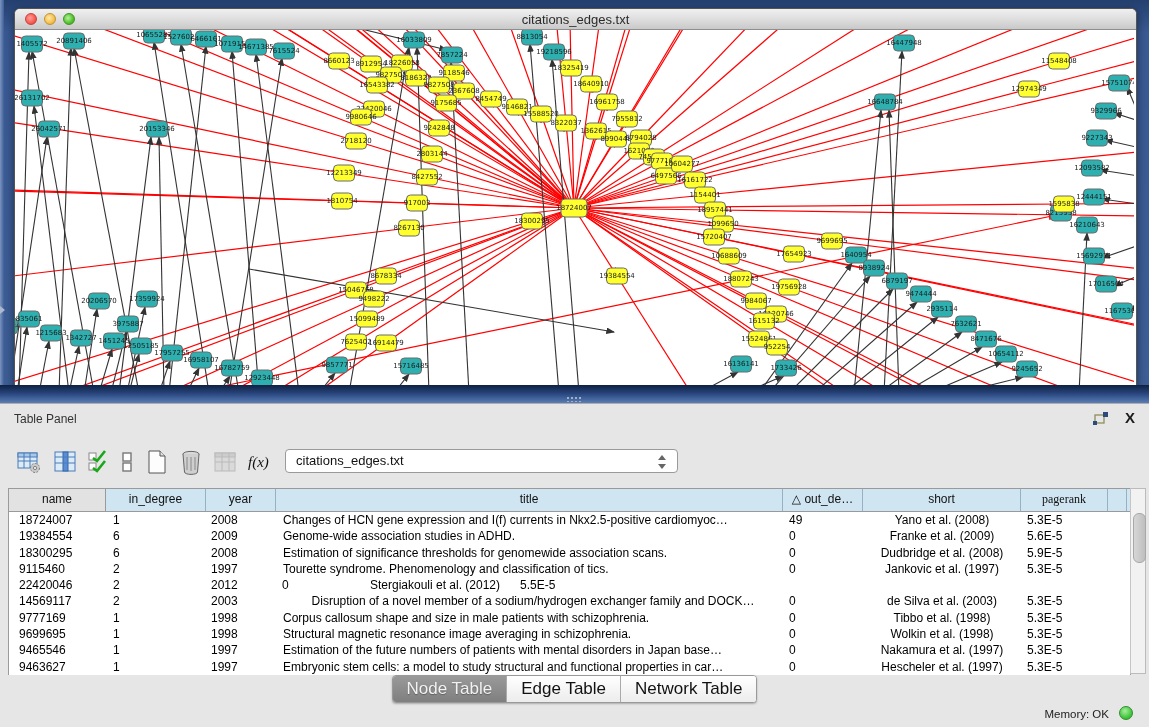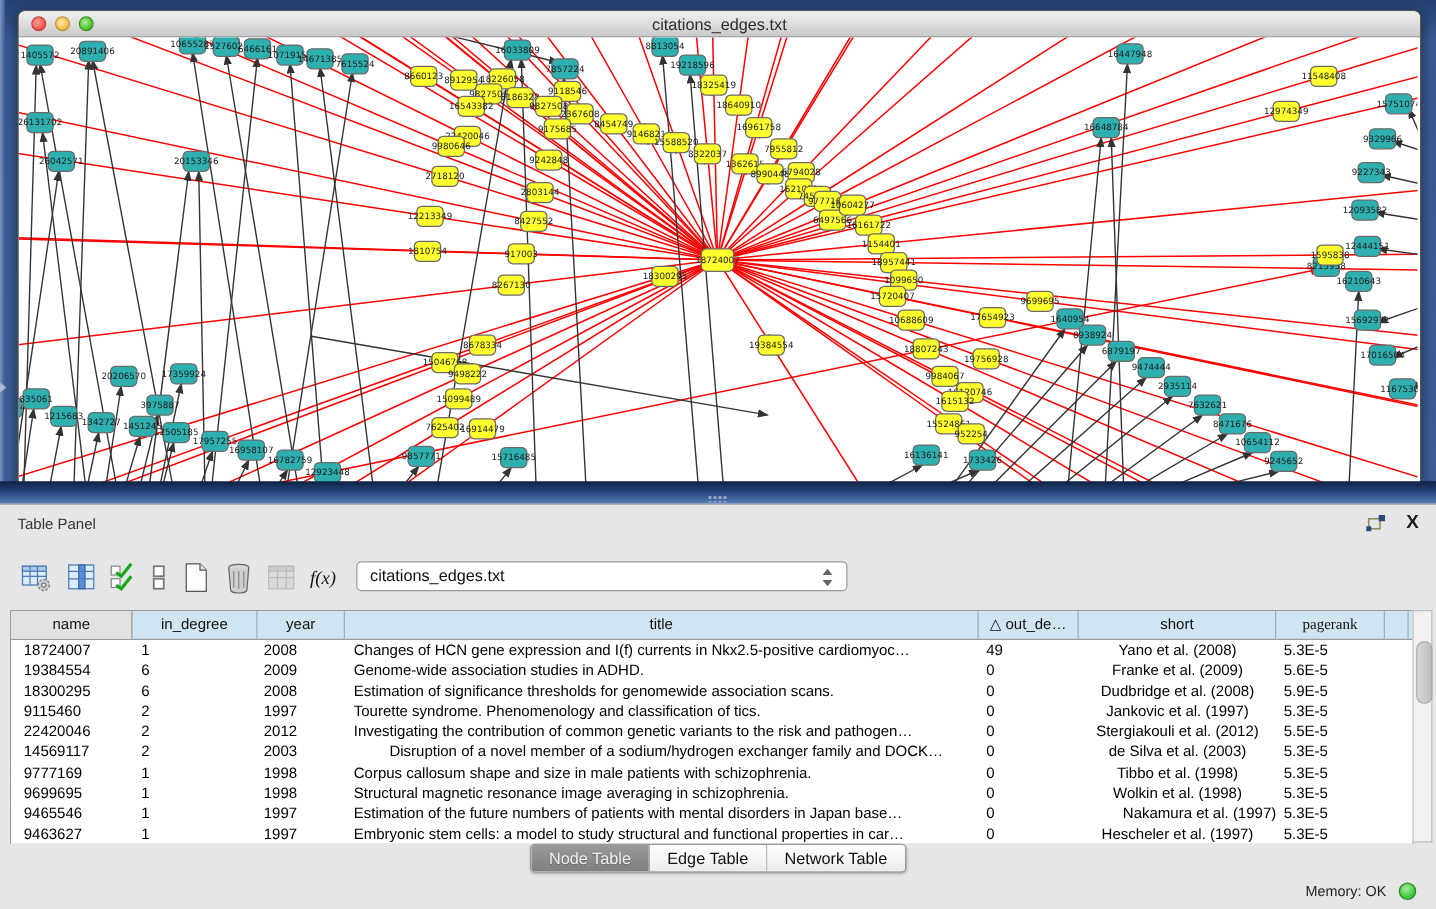--- a/index.html
+++ b/index.html
@@ -66,21 +66,21 @@
   .td{box-sizing:border-box;font-size:12px;color:#000;line-height:16px;overflow:hidden;
     white-space:nowrap;text-overflow:clip;}
   .vscroll{position:absolute;left:1130px;top:84px;width:16px;height:186px;background:#f2f2f2;
     border:1px solid #bbb;border-left:1px solid #c5c5c5;box-sizing:border-box;}
   .vthumb{position:absolute;left:1.5px;top:24px;width:11px;height:48px;background:linear-gradient(90deg,#d6d6d6,#bfbfbf);
     border:1px solid #a8a8a8;border-radius:6px;}
 
   .tabsbar{position:absolute;left:0;top:271px;width:100%;height:22px;text-align:center;}
   .tabset{display:inline-flex;border:1px solid #999;border-radius:4px;overflow:hidden;
     box-shadow:0 1px 2px rgba(0,0,0,.25);background:#fff;}
-  .tab{font-size:13px;padding:3px 14px;color:#111;background:linear-gradient(180deg,#ffffff,#ececec);
+  .tab{font-size:17px;padding:3px 14px;color:#111;background:linear-gradient(180deg,#ffffff,#ececec);
     border-right:1px solid #aaa;cursor:pointer;}
   .tab:last-child{border-right:none;}
   .tab.active{background:linear-gradient(180deg,#9a9a9a,#7f7f7f);color:#f2f2f2;text-shadow:0 1px 1px rgba(0,0,0,.3);}
 
   .statusbar{position:absolute;left:0;top:297px;width:100%;height:27px;}
   .mem{position:absolute;right:40px;top:7px;font-size:11.5px;color:#222;}
   .memdot{position:absolute;right:16px;top:5px;width:14px;height:14px;border-radius:50%;
     background:radial-gradient(circle at 5px 4px,#a8eda0,#44c93e 60%,#2e9e2a);border:1px solid #2f8c2b;box-sizing:border-box;}
 </style>
 </head>
@@ -885,21 +885,20 @@
             <div class="td" style="width: 507px; text-align: left; padding-left: 7px;">Tourette syndrome. Phenomenology and classification of tics.</div>
             <div class="td" style="width: 80px; text-align: left; padding-left: 6px;">0</div>
             <div class="td" style="width: 158px; text-align: center; padding-left: 0px;">Jankovic et al. (1997)</div>
             <div class="td" style="width: 87px; text-align: left; padding-left: 6px;">5.3E-5</div>
             <div class="td" style="width: 19px; text-align: left; padding-left: 0px;"></div>
           </div>
           <div class="tr">
             <div class="td" style="width: 97px; text-align: left; padding-left: 10px;">22420046</div>
             <div class="td" style="width: 100px; text-align: left; padding-left: 7px;">2</div>
             <div class="td" style="width: 70px; text-align: left; padding-left: 5px;">2012</div>
-            <div class="td" style="width: 507px; text-align: left; padding-left: 7px;">Investigating the contribution of common genetic variants to the risk and pathogen…</div>
             <div class="td" style="width: 80px; text-align: left; padding-left: 6px;">0</div>
             <div class="td" style="width: 158px; text-align: center; padding-left: 0px;">Stergiakouli et al. (2012)</div>
             <div class="td" style="width: 87px; text-align: left; padding-left: 6px;">5.5E-5</div>
             <div class="td" style="width: 19px; text-align: left; padding-left: 0px;"></div>
           </div>
           <div class="tr">
             <div class="td" style="width: 97px; text-align: left; padding-left: 10px;">14569117</div>
             <div class="td" style="width: 100px; text-align: left; padding-left: 7px;">2</div>
             <div class="td" style="width: 70px; text-align: left; padding-left: 5px;">2003</div>
             <div class="td" style="width: 507px; text-align: center; padding-left: 7px;">Disruption of a novel member of a sodium/hydrogen exchanger family and DOCK…</div>
@@ -927,21 +926,21 @@
             <div class="td" style="width: 158px; text-align: center; padding-left: 0px;">Wolkin et al. (1998)</div>
             <div class="td" style="width: 87px; text-align: left; padding-left: 6px;">5.3E-5</div>
             <div class="td" style="width: 19px; text-align: left; padding-left: 0px;"></div>
           </div>
           <div class="tr">
             <div class="td" style="width: 97px; text-align: left; padding-left: 10px;">9465546</div>
             <div class="td" style="width: 100px; text-align: left; padding-left: 7px;">1</div>
             <div class="td" style="width: 70px; text-align: left; padding-left: 5px;">1997</div>
             <div class="td" style="width: 507px; text-align: left; padding-left: 7px;">Estimation of the future numbers of patients with mental disorders in Japan base…</div>
             <div class="td" style="width: 80px; text-align: left; padding-left: 6px;">0</div>
-            <div class="td" style="width: 158px; text-align: right; padding-left: 0px;">Nakamura et al. (1997)</div>
+            <div class="td" style="width: 158px; text-align: center; padding-left: 0px;">Nakamura et al. (1997)</div>
             <div class="td" style="width: 87px; text-align: left; padding-left: 6px;">5.3E-5</div>
             <div class="td" style="width: 19px; text-align: left; padding-left: 0px;"></div>
           </div>
           <div class="tr">
             <div class="td" style="width: 97px; text-align: left; padding-left: 10px;">9463627</div>
             <div class="td" style="width: 100px; text-align: left; padding-left: 7px;">1</div>
             <div class="td" style="width: 70px; text-align: left; padding-left: 5px;">1997</div>
             <div class="td" style="width: 507px; text-align: left; padding-left: 7px;">Embryonic stem cells: a model to study structural and functional properties in car…</div>
             <div class="td" style="width: 80px; text-align: left; padding-left: 6px;">0</div>
             <div class="td" style="width: 158px; text-align: center; padding-left: 0px;">Hescheler et al. (1997)</div>

